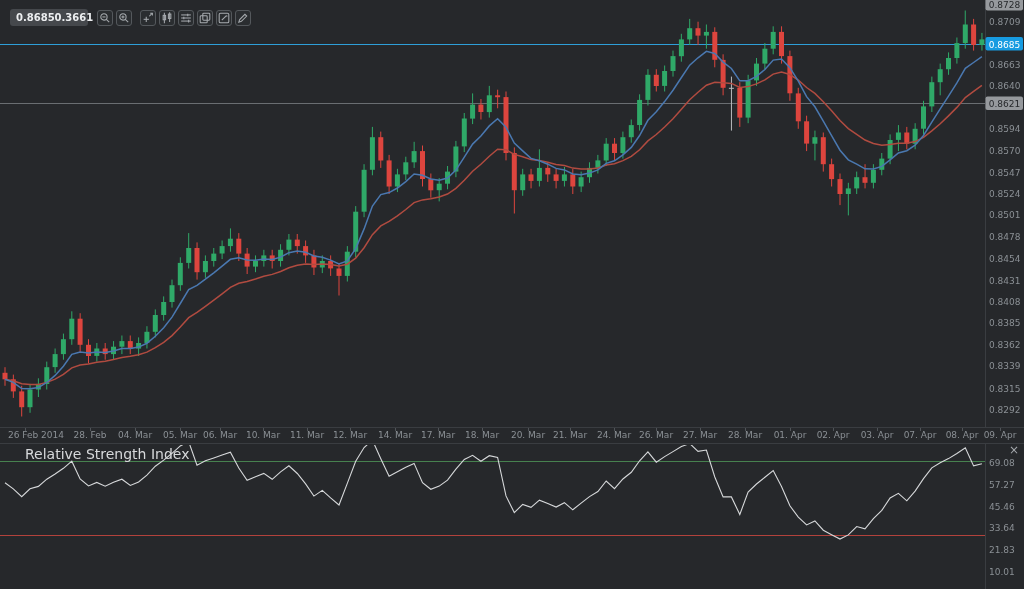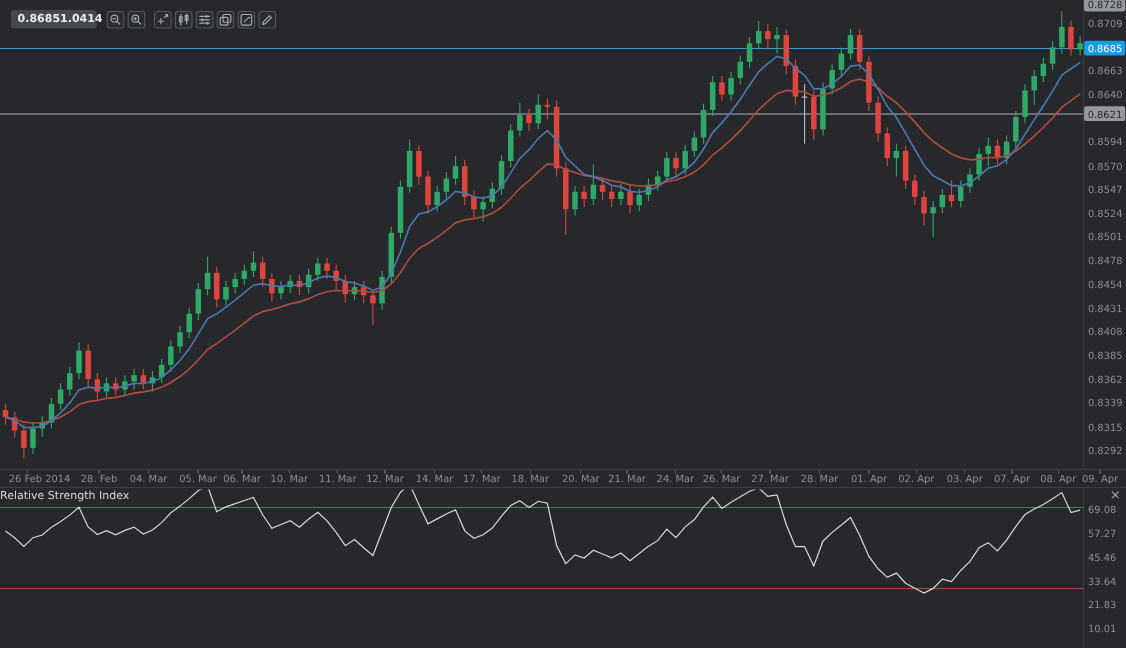--- a/index.html
+++ b/index.html
@@ -20,21 +20,21 @@
   .spread-sq{width:5px;height:5px;background:#84888C;border-radius:1px;}
   .tb-btn{
     width:16px;height:16px;border:1px solid #54585C;border-radius:3px;
     background:#2A2D30;display:flex;align-items:center;justify-content:center;
     margin-left:3px;
   }
   .tb-btn svg{display:block;}
   .gap-a{margin-left:9px !important;}
   .gap-b{margin-left:8px !important;}
   .rsi-title{
-    position:absolute;left:0;top:446px;font-size:10px;color:#D7D9DB;z-index:4;text-align:center;
+    position:absolute;left:25px;top:446px;font-size:14px;color:#D7D9DB;z-index:4;text-align:center;
   }
   .rsi-close{
     position:absolute;left:1006px;top:443px;width:16px;height:14px;z-index:4;
     color:#A5A9AD;font-size:12px;line-height:14px;text-align:center;
   }
 </style>
 </head>
 <body>
 
 <div id="stage">
@@ -616,21 +616,21 @@
         <text x="989" y="531.3868" fill="#8B9095" font-size="9" text-anchor="start" font-family="&quot;DejaVu Sans&quot;,sans-serif">33.64</text>
         <text x="989" y="553.17625" fill="#8B9095" font-size="9" text-anchor="start" font-family="&quot;DejaVu Sans&quot;,sans-serif">21.83</text>
         <text x="989" y="574.98415" fill="#8B9095" font-size="9" text-anchor="start" font-family="&quot;DejaVu Sans&quot;,sans-serif">10.01</text>
       </g>
     </svg>
 
   <div class="toolbar">
     <div class="price-widget">
       <span>0.8685</span>
       <span class="spread-sq"></span>
-      <span>1.0414</span>
+      <span>0.3661</span>
     </div>
     <div id="tb-buttons" style="display:flex;align-items:center;">
         <div class="tb-btn gap-a">
           <svg width="14" height="14" viewBox="0 0 16 16" fill="none" stroke="#A6AAAE" stroke-width="1.2">
             <circle cx="6.8" cy="6.8" r="3.6"></circle>
             <line x1="9.5" y1="9.5" x2="12.8" y2="12.8"></line>
             <line x1="5" y1="6.8" x2="8.6" y2="6.8"></line>
           </svg>
         </div>
         <div class="tb-btn">

